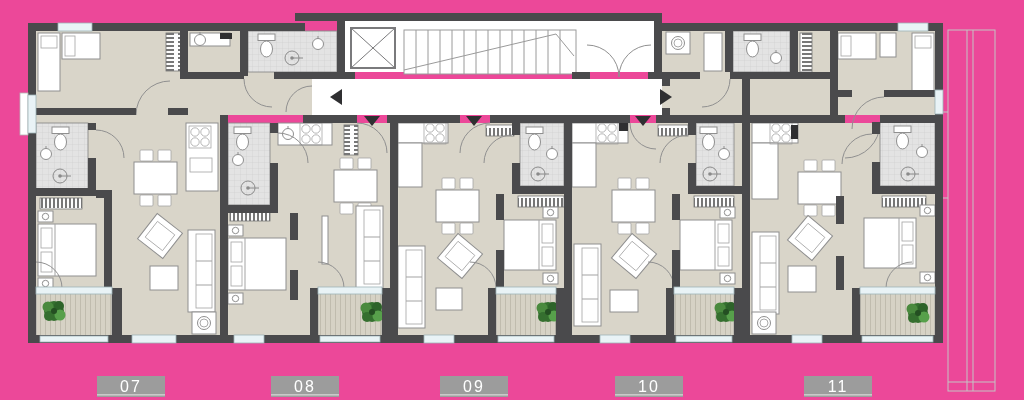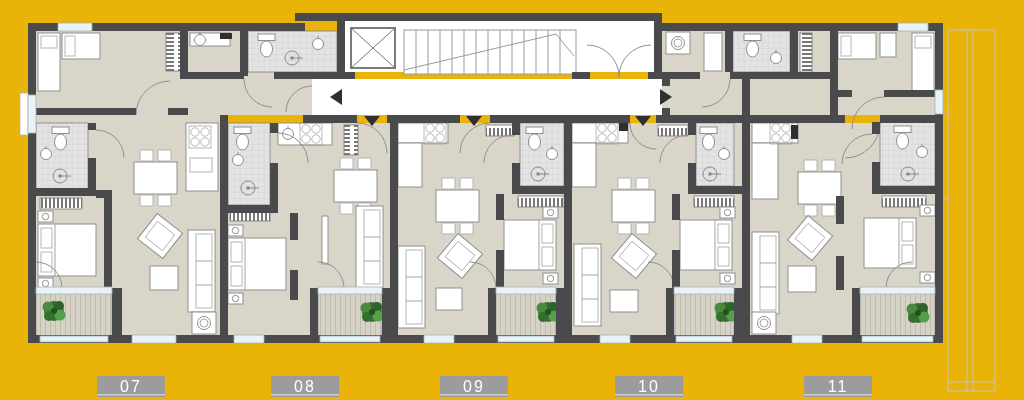--- a/index.html
+++ b/index.html
@@ -1,16 +1,16 @@
 <!DOCTYPE html>
 <html><head>
 <meta charset="utf-8">
 <style>
   html,body{margin:0;padding:0;background:#ffffff;}
-  .stage{position:relative;width:1024px;height:400px;background:#eab308;overflow:hidden;
+  .stage{position:relative;width:1024px;height:400px;background:#ec4899;overflow:hidden;
          font-family:"Liberation Sans",sans-serif;}
   svg{display:block;}
   .w{fill:#4a4a4c;}
   .dark{fill:#2f2f31;}
   .floor{fill:#d9d5c9;}
   .white{fill:#ffffff;}
   .furn{fill:#ffffff;stroke:#8f8f8f;stroke-width:1;}
   .furn2{fill:#ffffff;stroke:#a3a3a3;stroke-width:0.8;}
   .arc{fill:none;stroke:#909090;stroke-width:1;}
   .thin{fill:none;stroke:#c4c4c4;stroke-width:1;}

